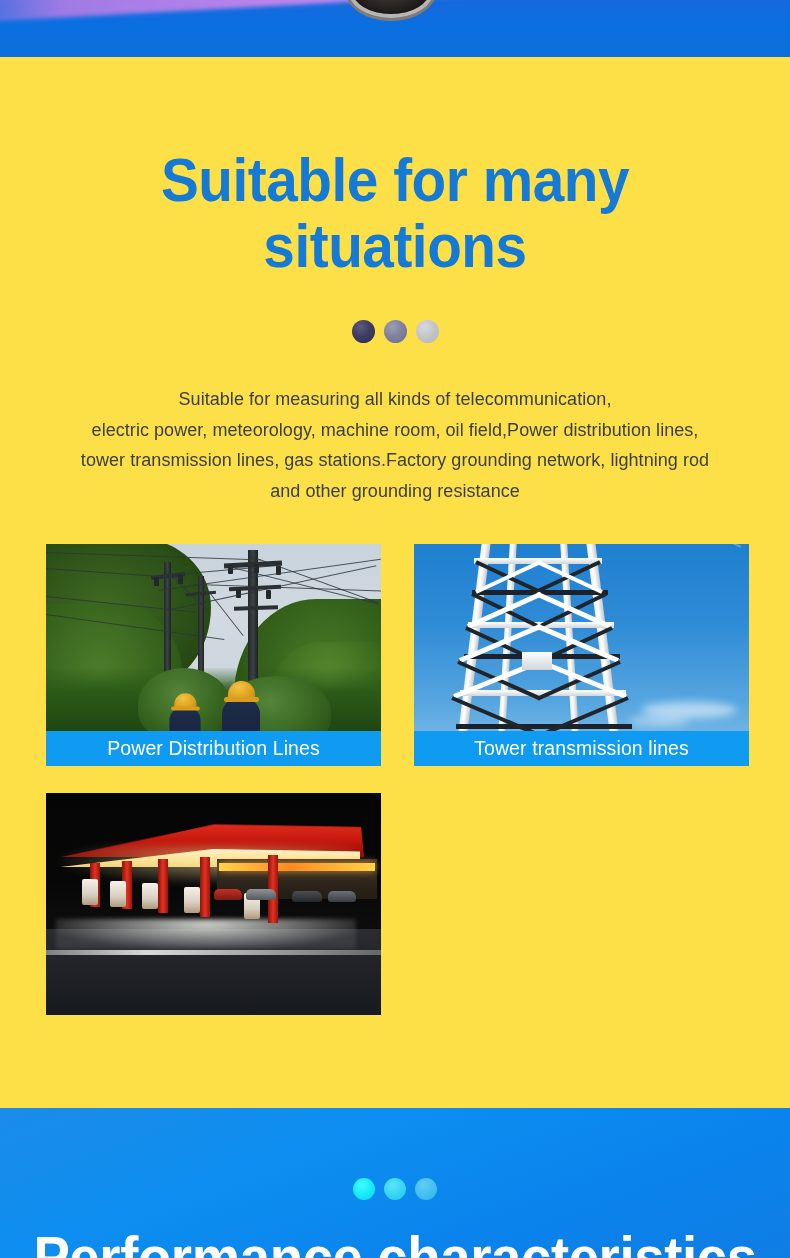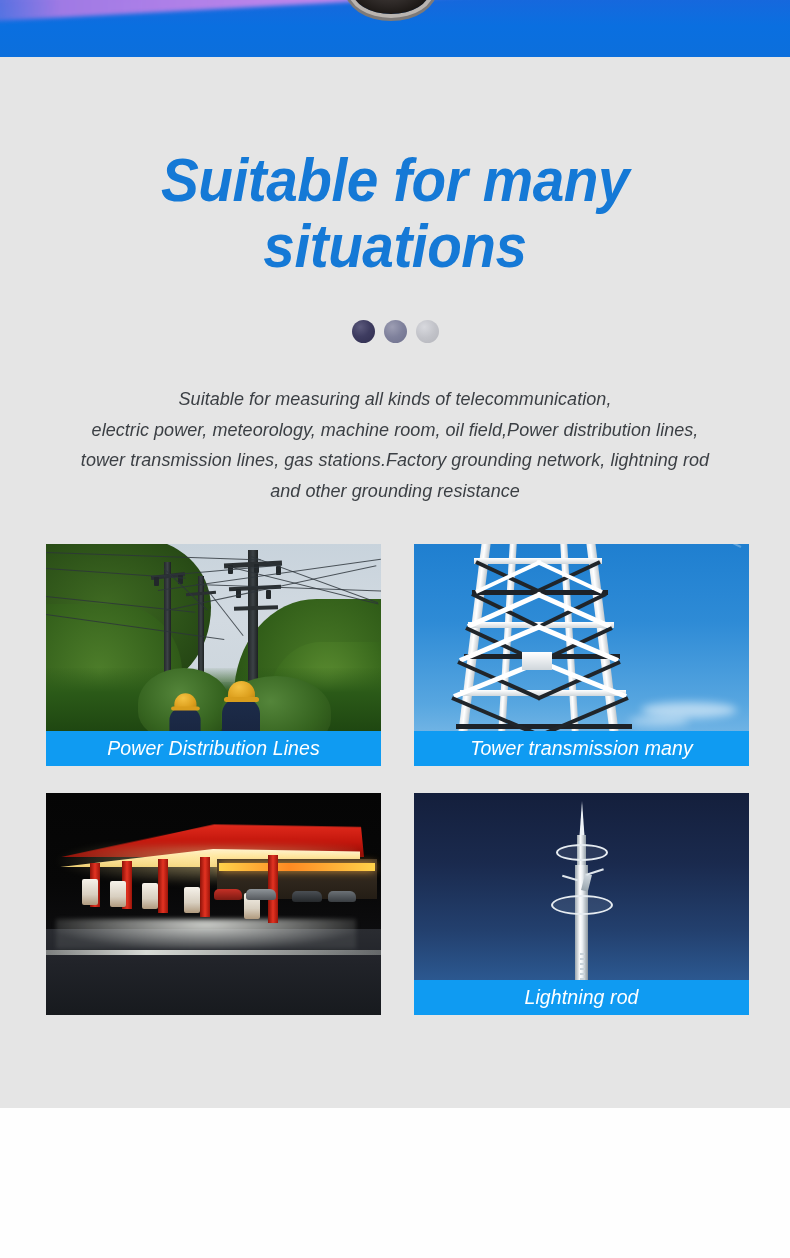--- a/index.html
+++ b/index.html
@@ -49,22 +49,21 @@
     border-radius: 50%;
     background: radial-gradient(ellipse at 48% 42%, #4a4442 0%, #2c2725 48%, #16120f 80%, #0b0908 100%);
     box-shadow: 0 0 0 4px #b9b4b0, 0 0 0 7px #7e7a78;
   }
 
   
   .mid {
     position: absolute;
     left: 0; top: 57px;
     width: 790px; height: 1051px;
-    background: #e5e5e5;
-    font-style: italic;
+    background: #fde047;
   }
 
   .headline {
     position: absolute;
     left: 0; top: 90px;
     width: 790px;
     text-align: center;
     color: #1579d6;
     font-family: "Liberation Sans", sans-serif;
     font-weight: 700;
@@ -409,21 +408,21 @@
             <div class="br" style="left:46px;top:114px;width:88px;height:5px;transform:rotate(-23deg);"></div>
             <div class="br" style="left:204px;top:114px;width:88px;height:5px;transform:rotate(-157deg);"></div>
             <div class="brd" style="left:44px;top:116px;width:90px;height:4px;transform:rotate(24deg);"></div>
             <div class="brd" style="left:206px;top:116px;width:90px;height:4px;transform:rotate(156deg);"></div>
             <div class="br" style="left:40px;top:150px;width:96px;height:5px;transform:rotate(-22deg);"></div>
             <div class="br" style="left:212px;top:150px;width:96px;height:5px;transform:rotate(-158deg);"></div>
             <div class="brd" style="left:38px;top:152px;width:98px;height:4px;transform:rotate(23deg);"></div>
             <div class="brd" style="left:214px;top:152px;width:98px;height:4px;transform:rotate(157deg);"></div>
             <div class="hband" style="left:108px;top:108px;width:30px;height:18px;"></div>
           </div>
-          <div class="caption">Tower transmission many</div>
+          <div class="caption">Tower transmission lines</div>
         </div>
 
       </div>
 
       <div class="row">
 
         <div class="card c3">
           <div class="photo ph3">
             <div class="canopy-top"></div>
             <div class="canopy-under"></div>
@@ -443,33 +442,27 @@
             <div class="pump" style="left:96px;top:90px;"></div>
             <div class="pump" style="left:138px;top:94px;"></div>
             <div class="pump" style="left:198px;top:100px;"></div>
             <div class="car" style="left:168px;top:96px;width:28px;background:linear-gradient(180deg,#c53026,#7c1a12);"></div>
             <div class="car" style="left:200px;top:96px;width:30px;background:linear-gradient(180deg,#8e9499,#55595d);"></div>
             <div class="car" style="left:246px;top:98px;width:30px;background:linear-gradient(180deg,#4a4f54,#25282b);"></div>
             <div class="car" style="left:282px;top:98px;width:28px;background:linear-gradient(180deg,#6b7176,#393d41);"></div>
           </div>
         </div>
 
-        <div class="card c4">
-          <div class="photo ph4">
-            <div class="spire"></div>
-            <div class="mast2"></div>
-            <div class="mast"></div>
-            <div class="ring r1"></div>
-            <div class="ring r2"></div>
-            <div class="panel"></div>
-            <div class="lad" style="bottom:16px;height:46px;"></div>
-            <div class="arm" style="width:18px;height:2px;margin-left:4px;bottom:142px;transform:rotate(-18deg);"></div>
-            <div class="arm" style="width:16px;height:2px;margin-left:-20px;bottom:136px;transform:rotate(16deg);"></div>
-          </div>
-          <div class="caption">Lightning rod</div>
-        </div>
 
       </div>
     </div>
   </div>
 
+  <div class="bottom">
+    <div class="dots-cyan">
+      <span class="dot-c c1"></span>
+      <span class="dot-c c2"></span>
+      <span class="dot-c c3"></span>
+    </div>
+    <h2 class="bottom-headline">Performance characteristics</h2>
+  </div>
 
 </div>
 
 </body></html>

